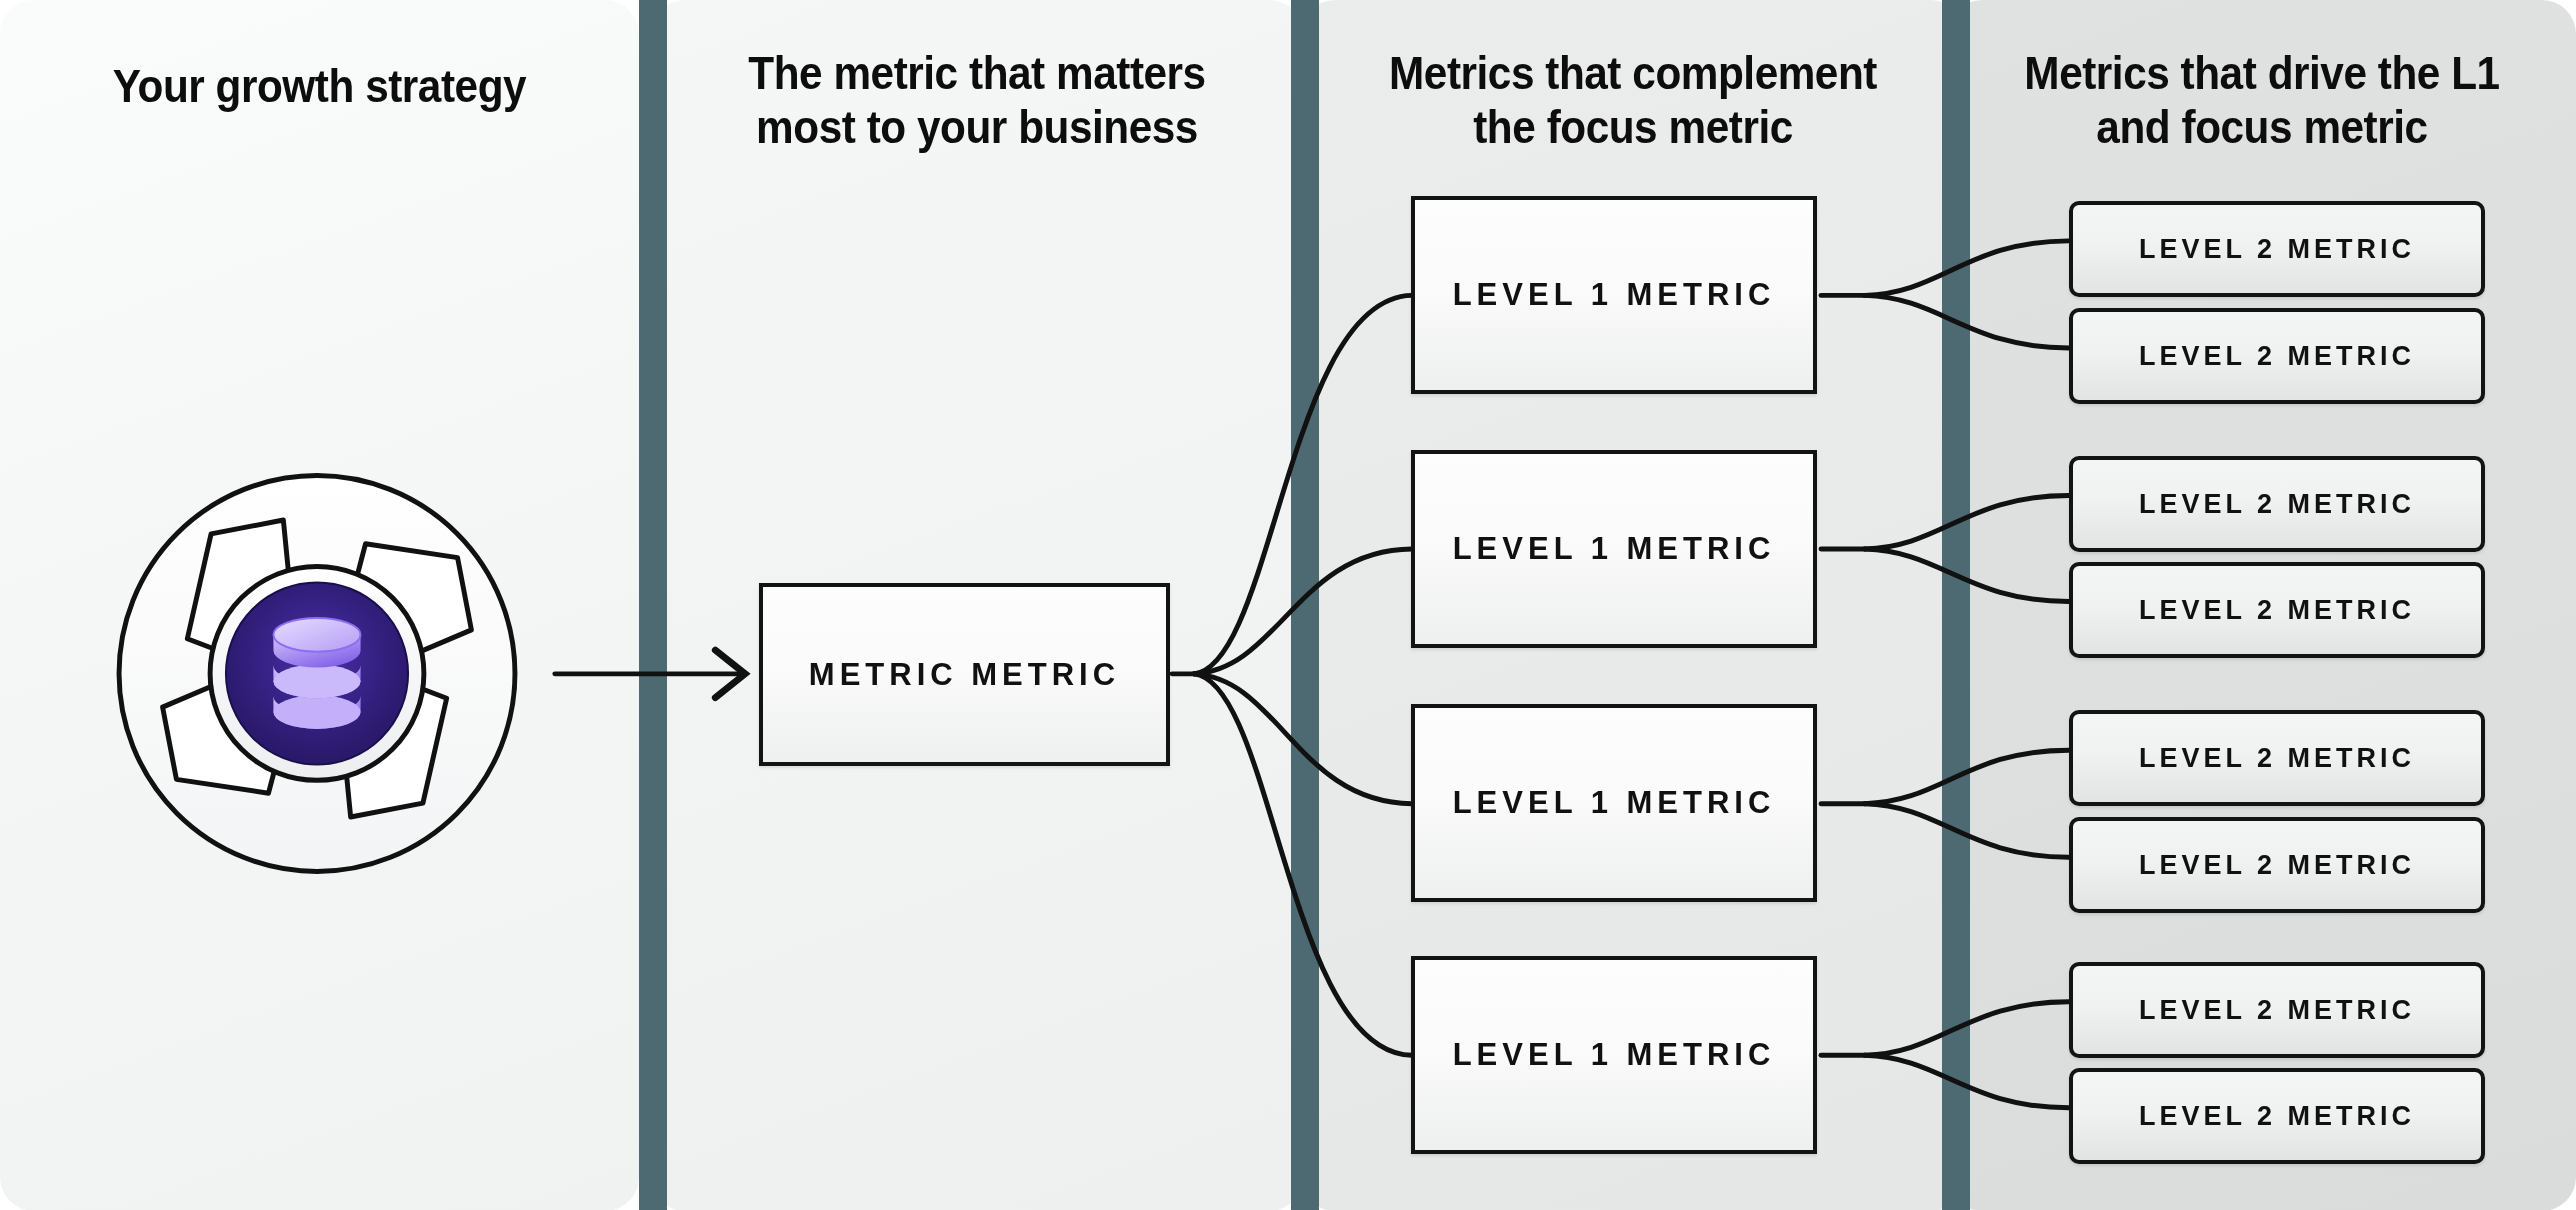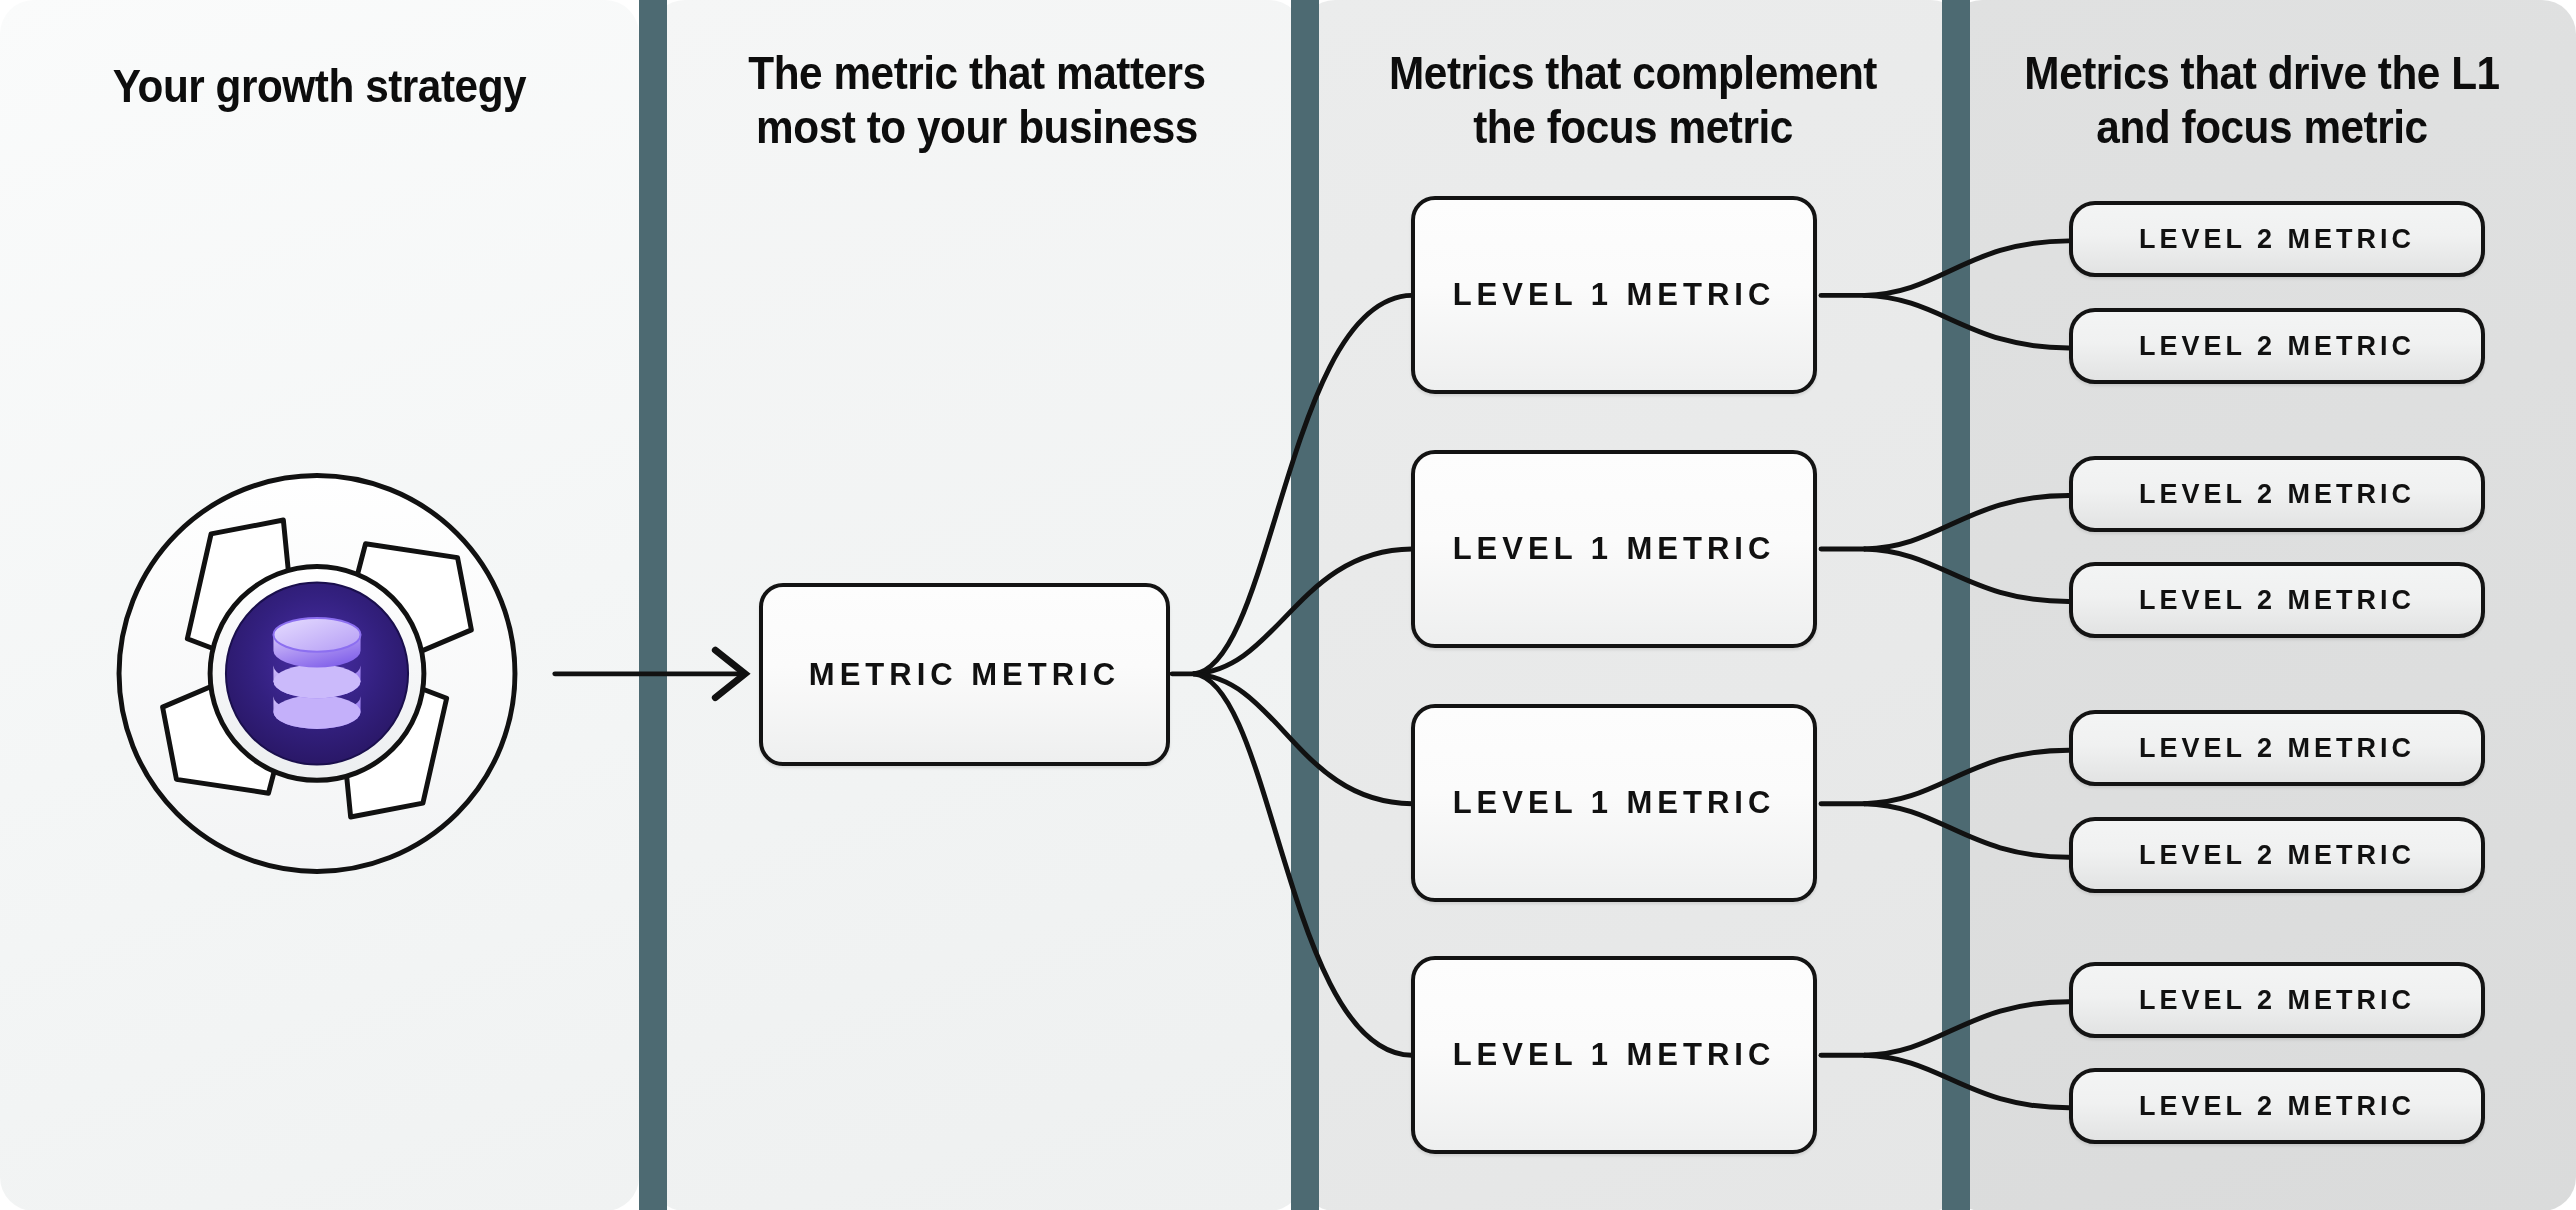--- a/index.html
+++ b/index.html
@@ -38,29 +38,29 @@
   
   #logo-wrap{position:absolute;left:79px;top:426px;width:476px;height:485px;}
   #logo-wrap svg{display:block;width:476px;height:485px;}
 
   
   #wires{position:absolute;left:0;top:0;width:2576px;height:1211px;
          pointer-events:none;}
 
   
   .node{position:absolute;box-sizing:border-box;
-        border:4px solid #131313;border-radius:24px;
+        border:4px solid #131313;border-radius:0;
         display:flex;align-items:center;justify-content:center;
         color:#111;font-weight:700;letter-spacing:4.5px;
         background:linear-gradient(180deg,#fdfdfd 0%,#fbfbfb 45%,#eeefef 100%);
         box-shadow:0 2px 3px rgba(0,0,0,.10);}
   .node.focus{width:411px;height:183px;font-size:31px;letter-spacing:5px;}
   .node.l1{width:406px;height:198px;font-size:31px;letter-spacing:5px;}
-  .node.l2{width:416px;height:76px;font-size:27px;letter-spacing:4px;
-           border-width:4px;border-radius:26px;
+  .node.l2{width:416px;height:96px;font-size:27px;letter-spacing:4px;
+           border-width:4px;border-radius:10px;
            background:linear-gradient(180deg,#f3f4f4 0%,#f0f1f1 45%,#e2e3e3 100%);}
 </style>
 </head>
 <body>
 
 <div id="stage">
 
   <div class="panel" id="panel-1">
     <div class="inner"></div>
   </div>

